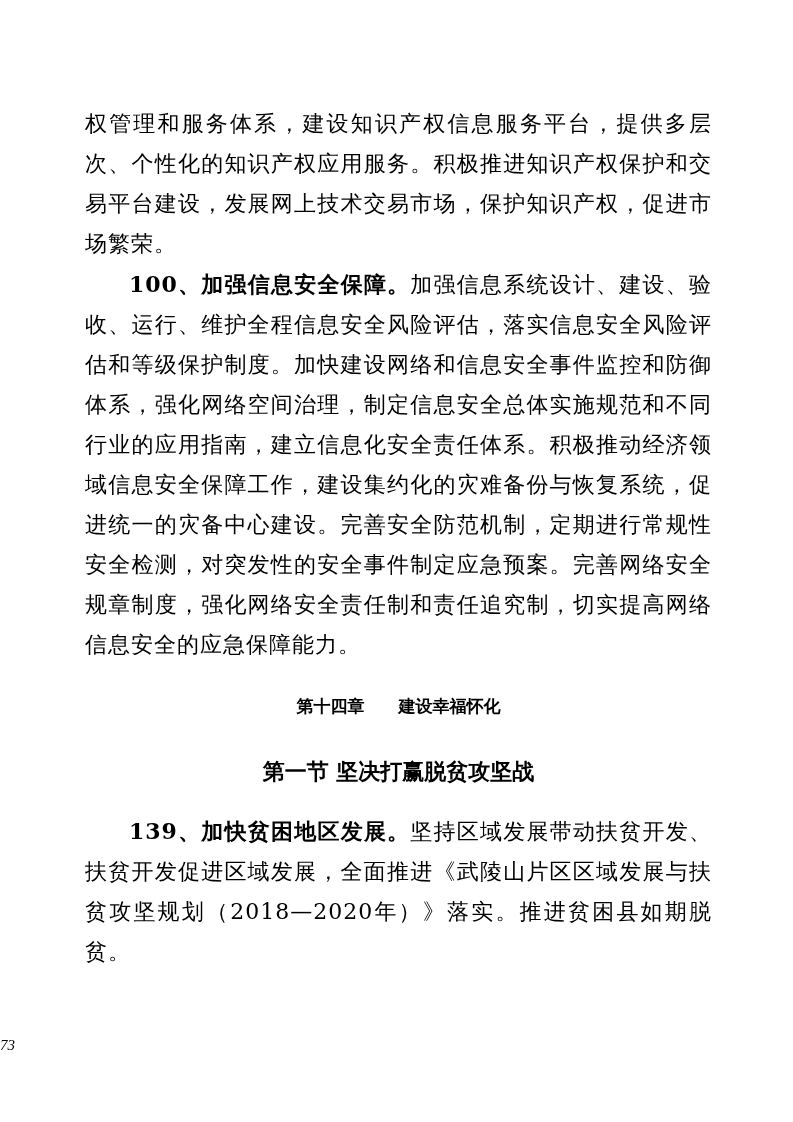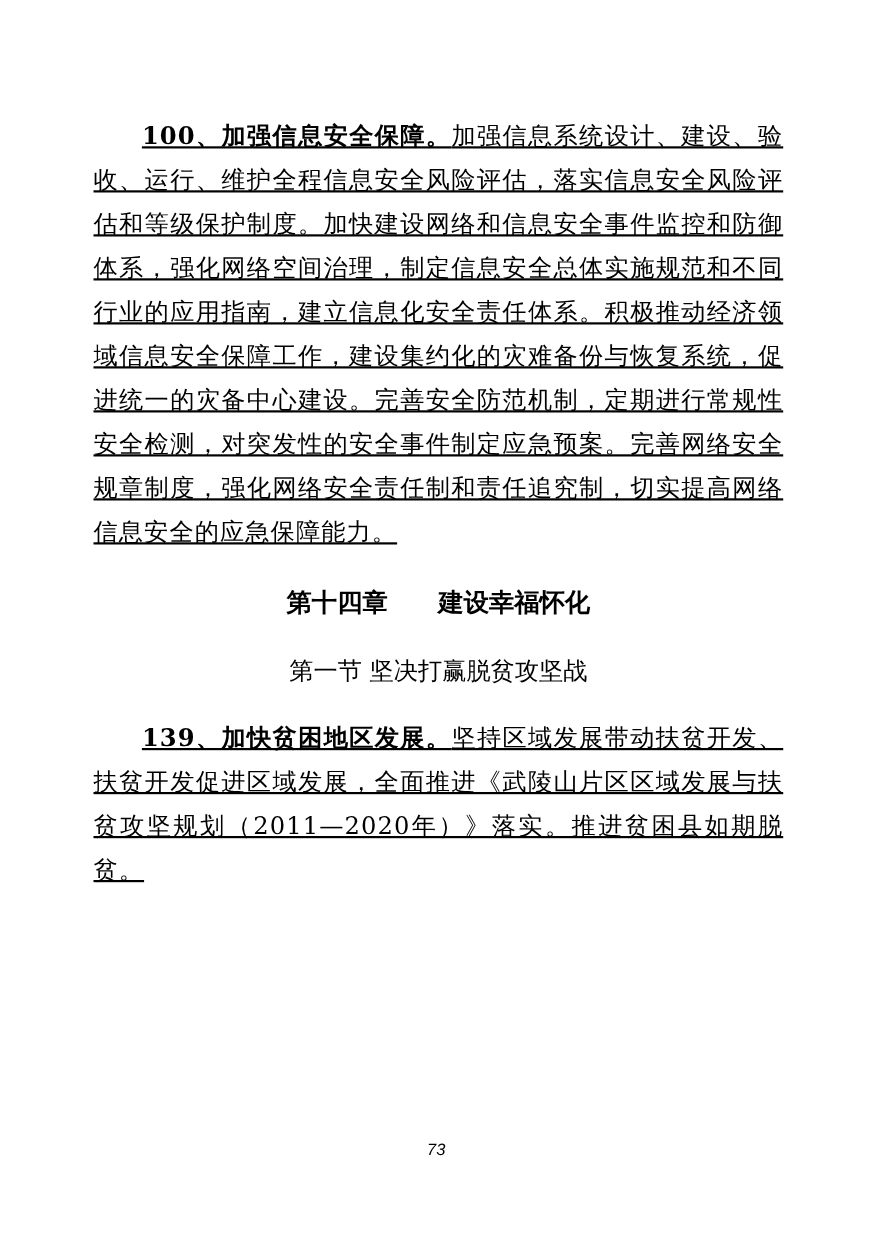--- a/index.html
+++ b/index.html
@@ -20,62 +20,62 @@
     left: 85px;
     width: 627px;
   }
   .para {
     font-size: 22px;
     line-height: 40px;
     text-align: justify;
     text-justify: inter-character;
     letter-spacing: 1px;
   }
-  .para.indent { text-indent: 2em; text-decoration: underline; }
+  .para.indent { text-indent: 2em; }
   .lead-bold { font-weight: bold; }
   .chapter-heading {
-    font-size: 23px;
+    font-size: 17px;
     font-weight: bold;
     text-align: center;
     line-height: 40px;
     margin-top: 22px;
     margin-bottom: 16px;
-    font-family: Liberation Sans, sans-serif;
+    font-family: Liberation Serif, serif;
   }
   .section-heading {
     font-size: 22px;
-    font-weight: normal;
+    font-weight: bold;
     text-align: center;
     line-height: 40px;
     margin-top: 24px;
     margin-bottom: 20px;
   }
   .page-number {
     position: absolute;
     bottom: 68px;
     left: 0;
     width: 100%;
-    text-align: center;
     font-size: 15px;
     font-style: italic;
-    font-family: Liberation Sans, sans-serif;
+    font-family: Liberation Serif, serif;
   }
 </style>
 </head>
 <body>
 
 <div class="page">
   <div class="content">
 
+    <p class="para">权管理和服务体系，建设知识产权信息服务平台，提供多层次、个性化的知识产权应用服务。积极推进知识产权保护和交易平台建设，发展网上技术交易市场，保护知识产权，促进市场繁荣。</p>
 
     <p class="para indent"><span class="lead-bold">100、加强信息安全保障。</span><span>加强信息系统设计、建设、验收、运行、维护全程信息安全风险评估，落实信息安全风险评估和等级保护制度。加快建设网络和信息安全事件监控和防御体系，强化网络空间治理，制定信息安全总体实施规范和不同行业的应用指南，建立信息化安全责任体系。积极推动经济领域信息安全保障工作，建设集约化的灾难备份与恢复系统，促进统一的灾备中心建设。完善安全防范机制，定期进行常规性安全检测，对突发性的安全事件制定应急预案。完善网络安全规章制度，强化网络安全责任制和责任追究制，切实提高网络信息安全的应急保障能力。</span></p>
 
     <h1 class="chapter-heading">第十四章　　建设幸福怀化</h1>
 
 
     <h2 class="section-heading">第一节 坚决打赢脱贫攻坚战</h2>
 
-    <p class="para indent"><span class="lead-bold">139、加快贫困地区发展。</span><span>坚持区域发展带动扶贫开发、扶贫开发促进区域发展，全面推进《武陵山片区区域发展与扶贫攻坚规划（2011—2020年）》落实。推进贫困县如期脱贫。</span></p>
+    <p class="para indent"><span class="lead-bold">139、加快贫困地区发展。</span><span>坚持区域发展带动扶贫开发、扶贫开发促进区域发展，全面推进《武陵山片区区域发展与扶贫攻坚规划（2018—2020年）》落实。推进贫困县如期脱贫。</span></p>
 
   </div>
 
   <div class="page-number">73</div>
 </div>
 
 </body></html>

